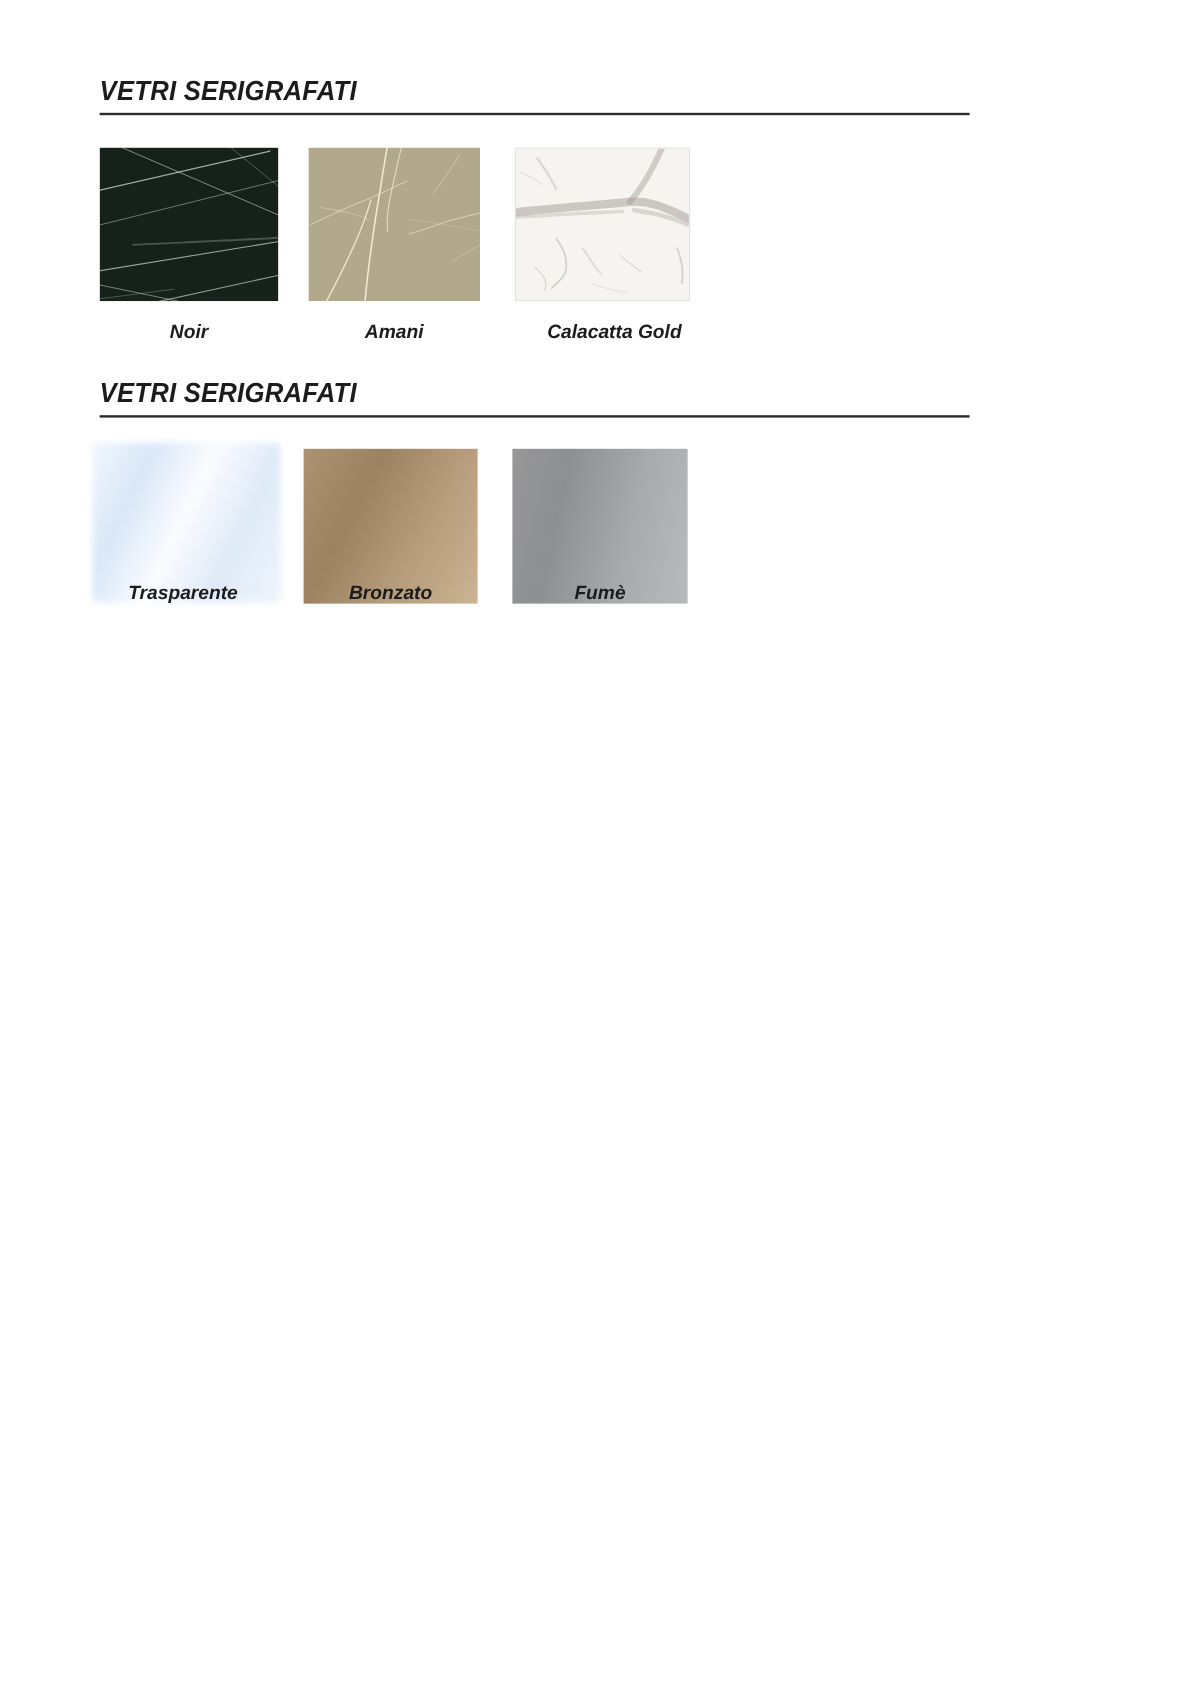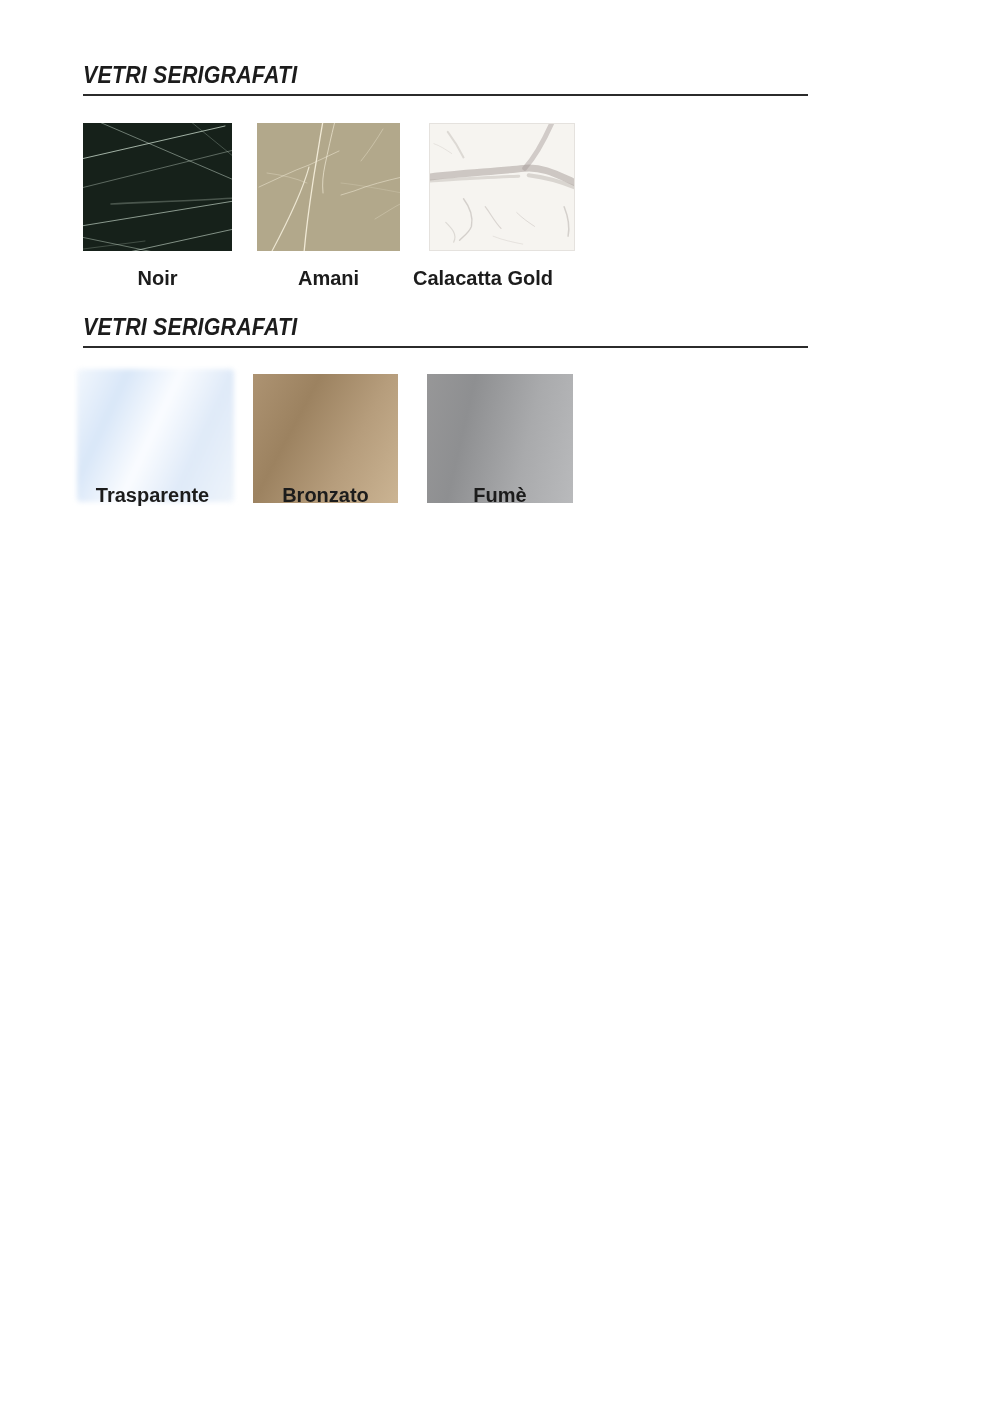--- a/index.html
+++ b/index.html
@@ -58,29 +58,30 @@
   .sw-fum {
     left: 427px; top: 374px; width: 146px; height: 129px;
     background: linear-gradient(103deg, var(--g1) 0%, var(--g2) 28%, var(--g3) 66%, var(--g4) 100%);
   }
 
   
   .sw-label {
     position: absolute;
     text-align: center;
     font-weight: bold;
-    font-size: 20px;
+    font-size: 16px;
     line-height: 22px;
     color: var(--text, #1c1c1c);
+    font-style: italic;
   }
   .row1 { top: 267px; }
   .row2 { top: 484px; }
   .l-noir { left: 83px;  width: 149px; }
   .l-amani { left: 257px; width: 143px; text-align: center; }
-  .l-cala { left: 407px; width: 146px; text-align: right; }
+  .l-cala { left: 439px; width: 146px; }
   .l-tra { left: 74px;  width: 157px; }
   .l-bro { left: 253px; width: 145px; }
   .l-fum { left: 427px; width: 146px; }
 </style>
 </head>
 <body>
 
 <div class="page" style="--page-bg: #ffffff; --text: #1c1c1c; --rule: #2b2b2b;">
 
   <section>

